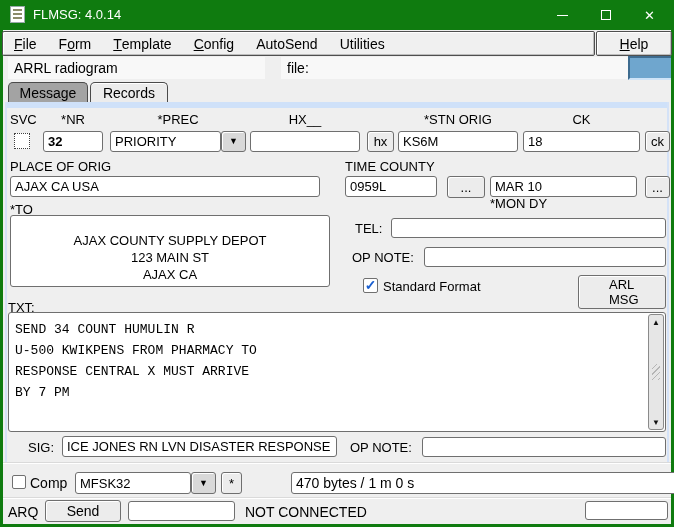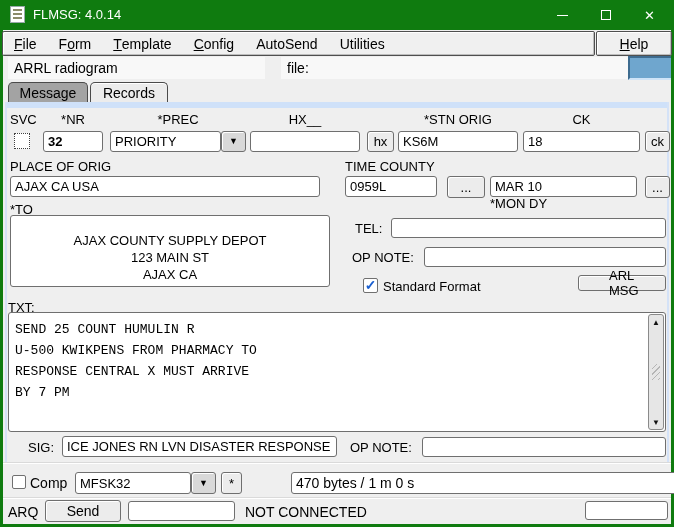--- a/index.html
+++ b/index.html
@@ -188,25 +188,25 @@
 AJAX CA</div>
   </div>
   <div class="label" style="left:355px; top:221px;">TEL:</div>
   <input class="field" style="left: 391px; top: 218px; width: 275px; height: 20px;" readonly="" value="">
   <div class="label" style="left:352px; top:250px;">OP NOTE:</div>
   <input class="field" style="left: 424px; top: 247px; width: 242px; height: 20px;" readonly="" value="">
   <div class="checkbox" style="left:363px; top:278px; width:15px; height:15px;">
     <span class="check-glyph">✓</span>
   </div>
   <div class="label" style="left:383px; top:279px;">Standard Format</div>
-  <div class="btn" style="left:578px; top:275px; width:88px; height:16px;padding-left:30px;">ARL MSG</div>
+  <div class="btn" style="left:578px; top:275px; width:88px; height:34px;padding-left:30px;">ARL MSG</div>
 
   <div class="label" style="left:8px; top:300px;">TXT:</div>
   <div class="textbox" style="left:8px; top:312px; width:658px; height:120px;">
-    <div class="pre txt-text">SEND 25 COUNT HUMULIN R
+    <div class="pre txt-text">SEND 34 COUNT HUMULIN R
 U-500 KWIKPENS FROM PHARMACY TO
 RESPONSE CENTRAL X MUST ARRIVE
 BY 7 PM</div>
     <div class="sb">
       <div class="sb-btn sb-up">▲</div>
       <div class="sb-grip"></div>
       <div class="sb-btn sb-down">▼</div>
     </div>
   </div>
 

